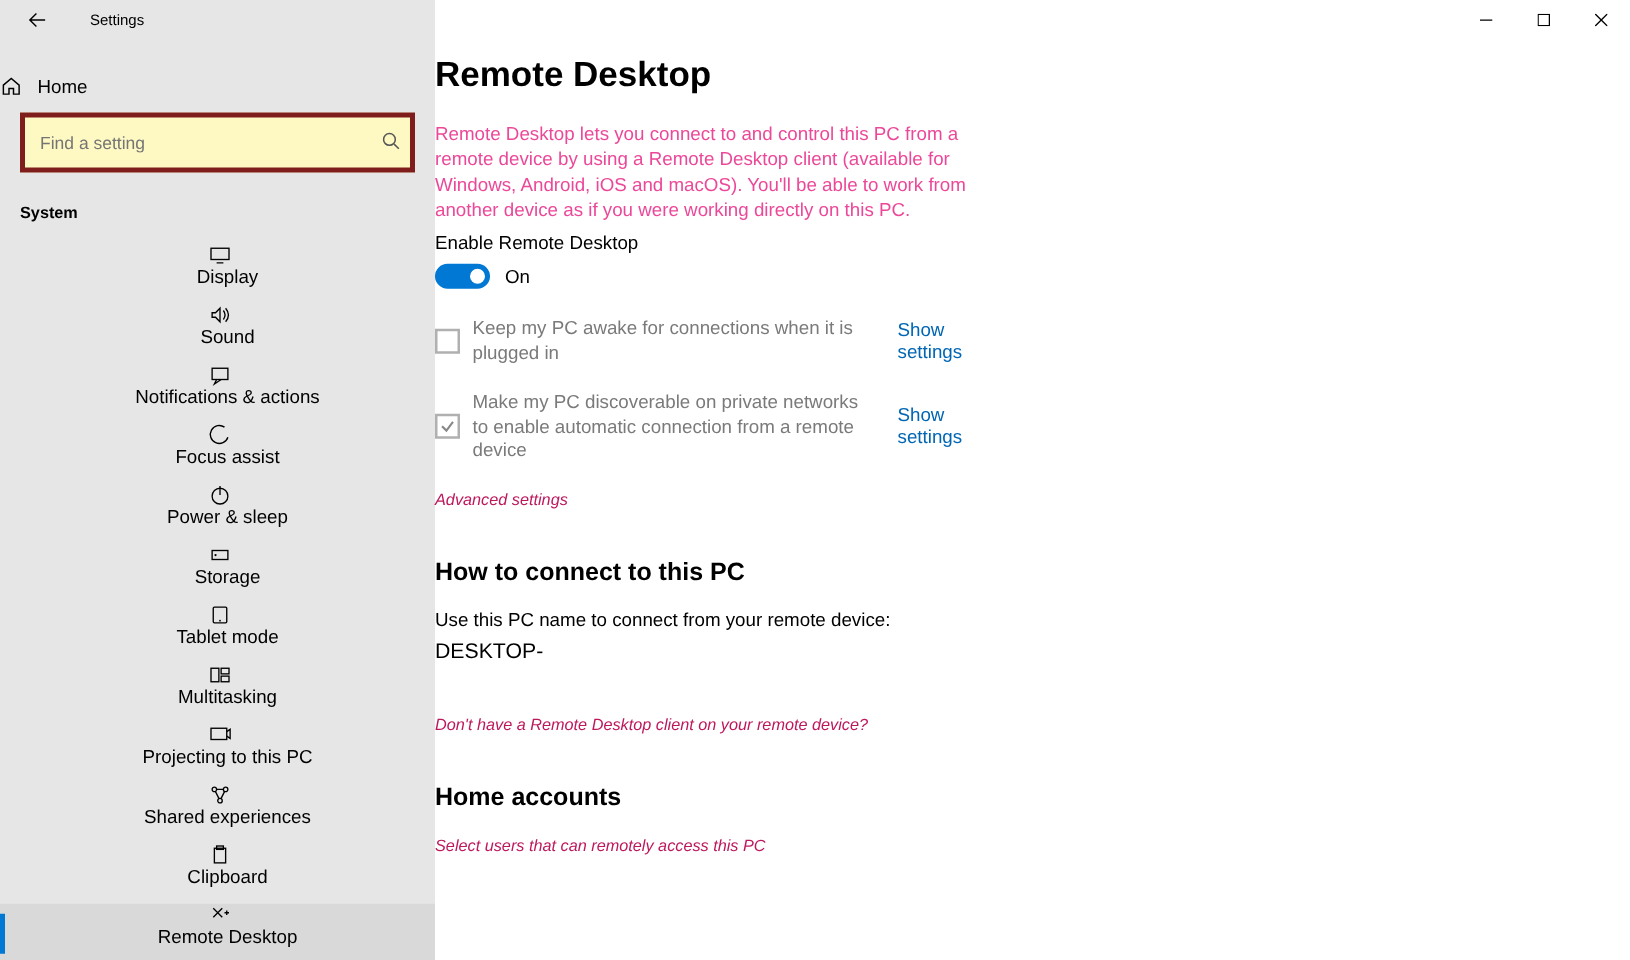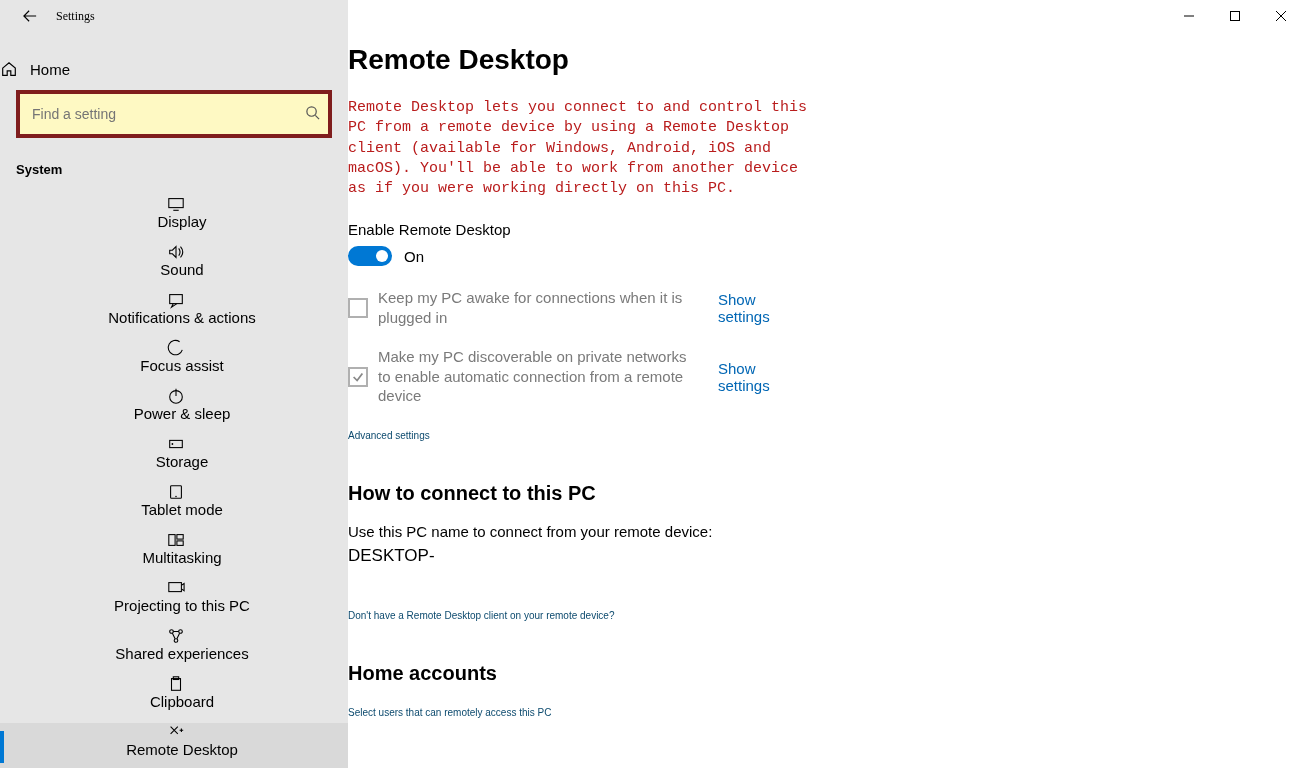--- a/index.html
+++ b/index.html
@@ -29,23 +29,22 @@
     padding-left: 10px;
   }
   .back-btn {
     width: 40px; height: 32px;
     display: flex; align-items: center; justify-content: center;
     cursor: default;
   }
   .back-btn svg { width: 14px; height: 14px; }
   .app-title {
     font-size: 12px;
-    margin-left: 6px;
+    margin-left: 22px;
     color: #000;
-    font-family: Liberation Serif, serif;
   }
 
   .home-row {
     display: flex; align-items: center;
     height: 44px;
     margin-top: 28px;
     cursor: default;
   }
   .home-row .icon-slot { width: 30px; display: flex; align-items: center; }
   .home-row .label { font-size: 15px; }
@@ -129,25 +128,24 @@
     padding: 44px 0 0 0;
     width: 700px;
   }
   .page-title {
     font-size: 28px;
     font-weight: 600;
     margin: 0 0 22px 0;
   }
   .description {
     font-size: 15px;
-    color: #b91c1c;
+    color: #ec4899;
     max-width: 460px;
     line-height: 1.35;
-    margin-bottom: 22px;
-    font-family: Liberation Mono, monospace;
+    margin-bottom: 7px;
   }
   .subheader {
     font-size: 15px;
     margin-bottom: 8px;
   }
   .toggle-row {
     display: flex; align-items: center;
     margin-bottom: 22px;
   }
   .toggle {
@@ -194,24 +192,25 @@
     margin-right: 0;
     cursor: pointer;
   }
   .option-link-wrap {
     margin-left: 20px;
     width: 92px;
     text-align: left;
   }
 
   .link {
-    font-size: 10px;
-    color: #0c4a6e;
+    font-size: 13px;
+    color: #be185d;
     cursor: pointer;
     display: inline-block;
+    font-style: italic;
   }
 
   .section-title {
     font-size: 20px;
     font-weight: 600;
     margin-top: 40px;
     margin-bottom: 18px;
   }
   .plain-text { font-size: 15px; margin-bottom: 6px; }
   .pcname { font-size: 17px; margin-bottom: 40px; }

